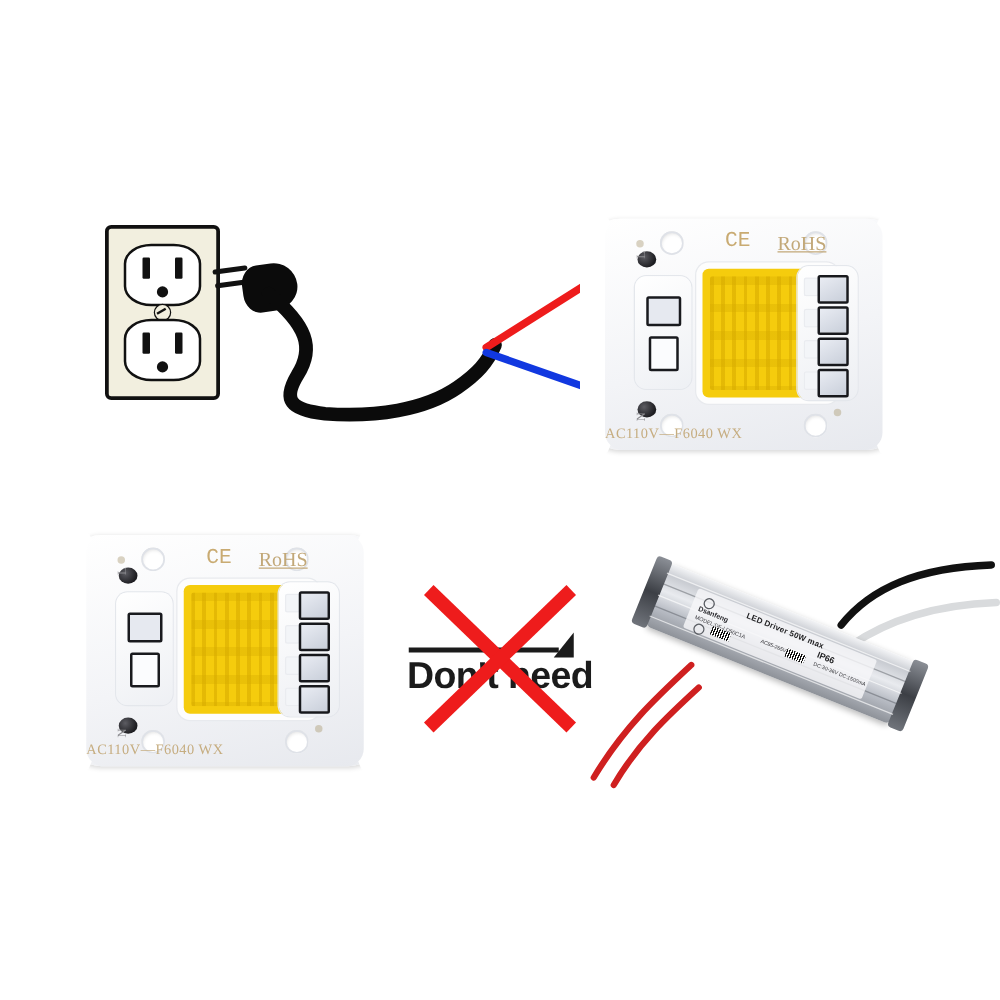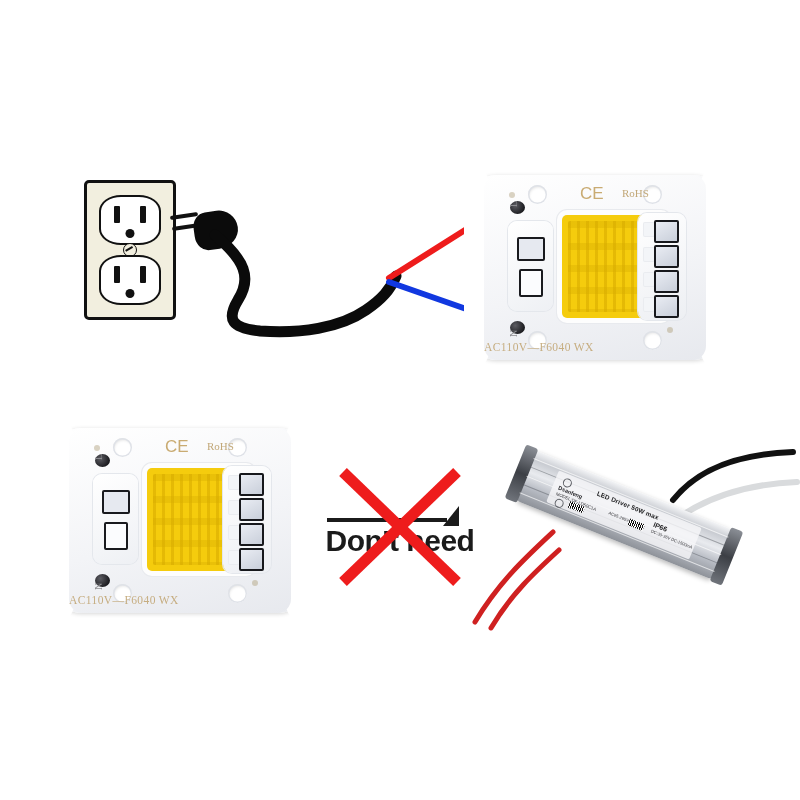--- a/index.html
+++ b/index.html
@@ -101,26 +101,27 @@
 
   .dot-mark{
     position:absolute;left:25px;top:17px;width:6px;height:6px;border-radius:50%;
     background:#d9d2c2;
   }
   .dot-mark.br{left:auto;top:auto;right:33px;bottom:27px;background:#cfc9ba;}
 
   .ce-mark{
     position:absolute;left:96px;top:9px;
     font-size:17px;color:#c9ab72;letter-spacing:0px;
-    font-family:Liberation Sans, sans-serif;
+    font-family:Liberation Mono, monospace;
   }
   .rohs-mark{
     position:absolute;left:138px;top:12px;
-    font-size:11px;color:#c2a878;
+    font-size:16px;color:#c2a878;
     font-family:"Liberation Serif", serif;
+    text-decoration:underline;
   }
   .model-mark{
     position:absolute;left:0;right:0;bottom:7px;text-align:left;
     font-size:11.5px;color:#c6ad80;letter-spacing:.4px;
     font-family:"Liberation Serif", serif;
   }
 
   
   .emitter{
     position:absolute;left:78px;top:40px;width:104px;height:103px;

